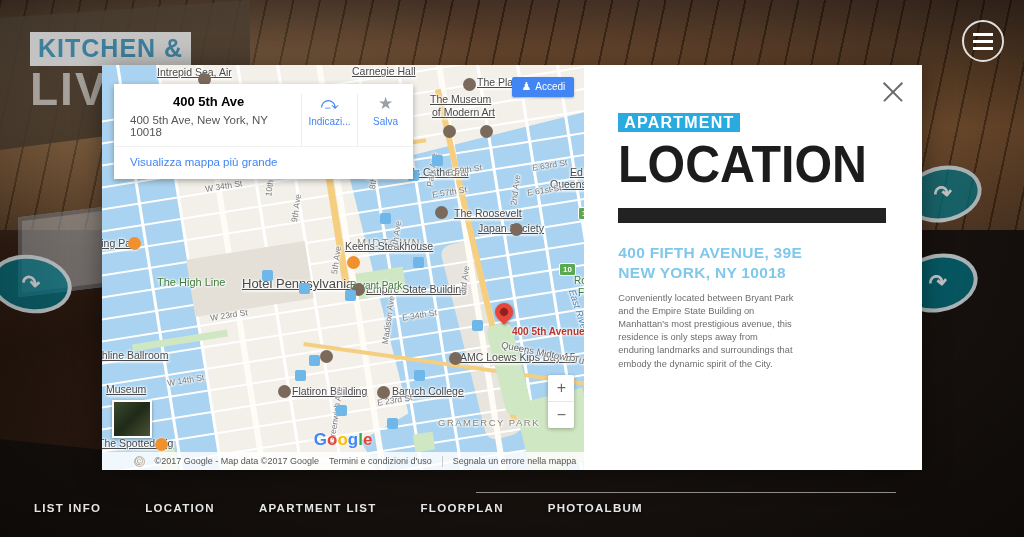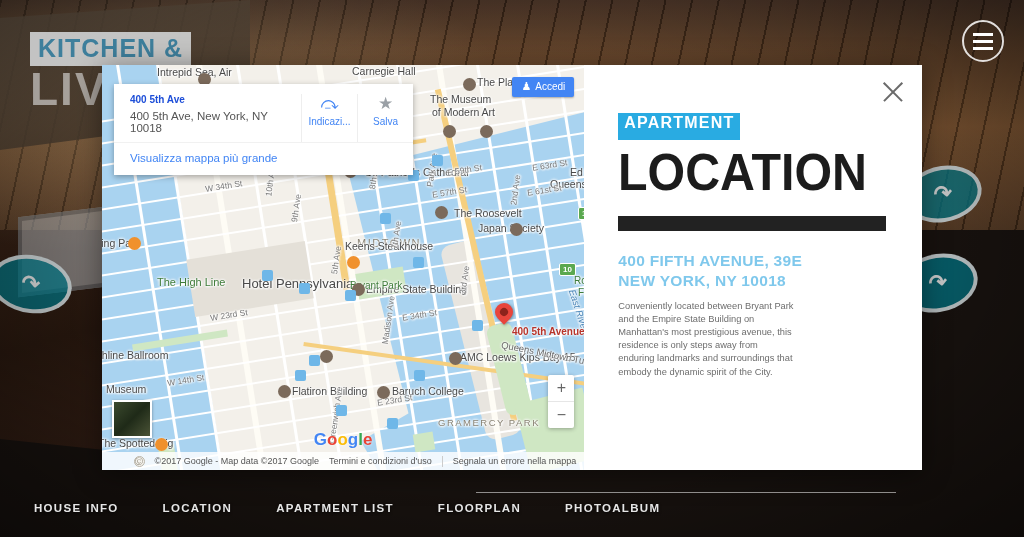--- a/index.html
+++ b/index.html
@@ -168,21 +168,21 @@
   .st-cr { height:2px; width:820px; }
   .m-avmajor { background:#fefcf5; width:6px; }
   .m-hwy { position:absolute; background:#f5cf7f; }
   .m-park-bg { position:absolute; background:#e4e0d8; }
 
   .m-label {
     position:absolute; color:#5d5d5d; white-space:nowrap;
     text-shadow:0 0 3px #fff,0 0 3px #fff,0 0 3px #fff, 1px 1px 2px #fff;
     pointer-events:none;
   }
-  .lb-place { font-size:10.5px; color:#4a4a4a; }
+  .lb-place { font-size:10.5px; color:#4a4a4a;text-decoration:underline; }
   .lb-green { font-size:10px;  color:#3f7c3a; }
   .lb-water { font-size:9.5px; color:#4c86b8; font-style:italic; }
   .lb-st    { font-size:8.5px; color:#7a7a7a; }
   .lb-hood  { font-size:11px;  color:#8a8374; letter-spacing:1.5px;text-align:right; }
 
   .m-icon {
     position:absolute; width:13px; height:13px; border-radius:50%;
     background:#7b6a5b; color:#fff; font-size:8px;
     display:flex; align-items:center; justify-content:center;
   }
@@ -211,21 +211,21 @@
     white-space:nowrap;
   }
 
   
   #infocard {
     position:absolute; left:12px; top:19px; width:299px;
     background:#fff; box-shadow:0 2px 6px rgba(0,0,0,.32); z-index:6;
   }
   #infocard .ic-top { display:flex; padding:10px 0 0 0; }
   #infocard .ic-text { flex:1; padding:0 8px 8px 16px; }
-  #ic-title { font-size:10px; font-weight:bold; color:#1d4ed8; margin-bottom:5px; }
+  #ic-title { font-size:13px; font-weight:bold; color:#000000; margin-bottom:5px;margin-left:43px; }
   #ic-addr  { font-size:11.5px; color:#555; }
   #infocard .ic-actions { display:flex; }
   .ic-act {
     width:56px; text-align:center; padding:0 2px; cursor:pointer;
     border-left:1px solid #eee;
   }
   .ic-act .ic-ico { font-size:17px; color:#4285f4; line-height:20px; }
   .ic-act .ic-ico.star { color:#9aa0a6; }
   .ic-act .ic-lbl { font-size:10px; color:#4285f4; margin-top:2px; }
   #ic-bigmap {
@@ -286,21 +286,21 @@
   #gwatermark b:nth-child(4){color:#4285f4}
   #gwatermark b:nth-child(5){color:#34a853}
   #gwatermark b:nth-child(6){color:#ea4335}
 
   
   #side { flex:1; padding:48px 36px 0 34px; position:relative; }
   #kicker {
     display:inline-block; background:#29abe2; color:#fff;
     font-family:"Liberation Sans Narrow","Liberation Sans", sans-serif;
     font-size:16px; font-weight:bold; letter-spacing:1.2px;
-    padding:1px 6px 8px;
+    padding:1px 6px 0;
   }
   #title {
     font-family:"Liberation Sans Narrow","Liberation Sans", sans-serif;
     font-size:52px; font-weight:bold; letter-spacing:0px;
     color:#1c1c1c; line-height:1.0; margin-top:6px;
     transform:scaleX(.93); transform-origin:left;
   }
   #divider { height:15px; background:#222; margin:18px 0 20px; }
   #addr {
     font-family:"Liberation Sans Narrow","Liberation Sans", sans-serif;
@@ -341,21 +341,21 @@
 </div>
 
 <div id="hamburger">
   <span></span>
   <span></span>
   <span></span>
 </div>
 
 <div id="navline"></div>
 <nav id="bottomnav">
-  <div class="navitem">HOUSE INFO</div>
+  <div class="navitem">LIST INFO</div>
   <div class="navitem">LOCATION</div>
   <div class="navitem">APARTMENT LIST</div>
   <div class="navitem">FLOORPLAN</div>
   <div class="navitem">PHOTOALBUM</div>
 </nav>
 
 <div id="modal">
 
   <div id="close-btn"></div>
 

